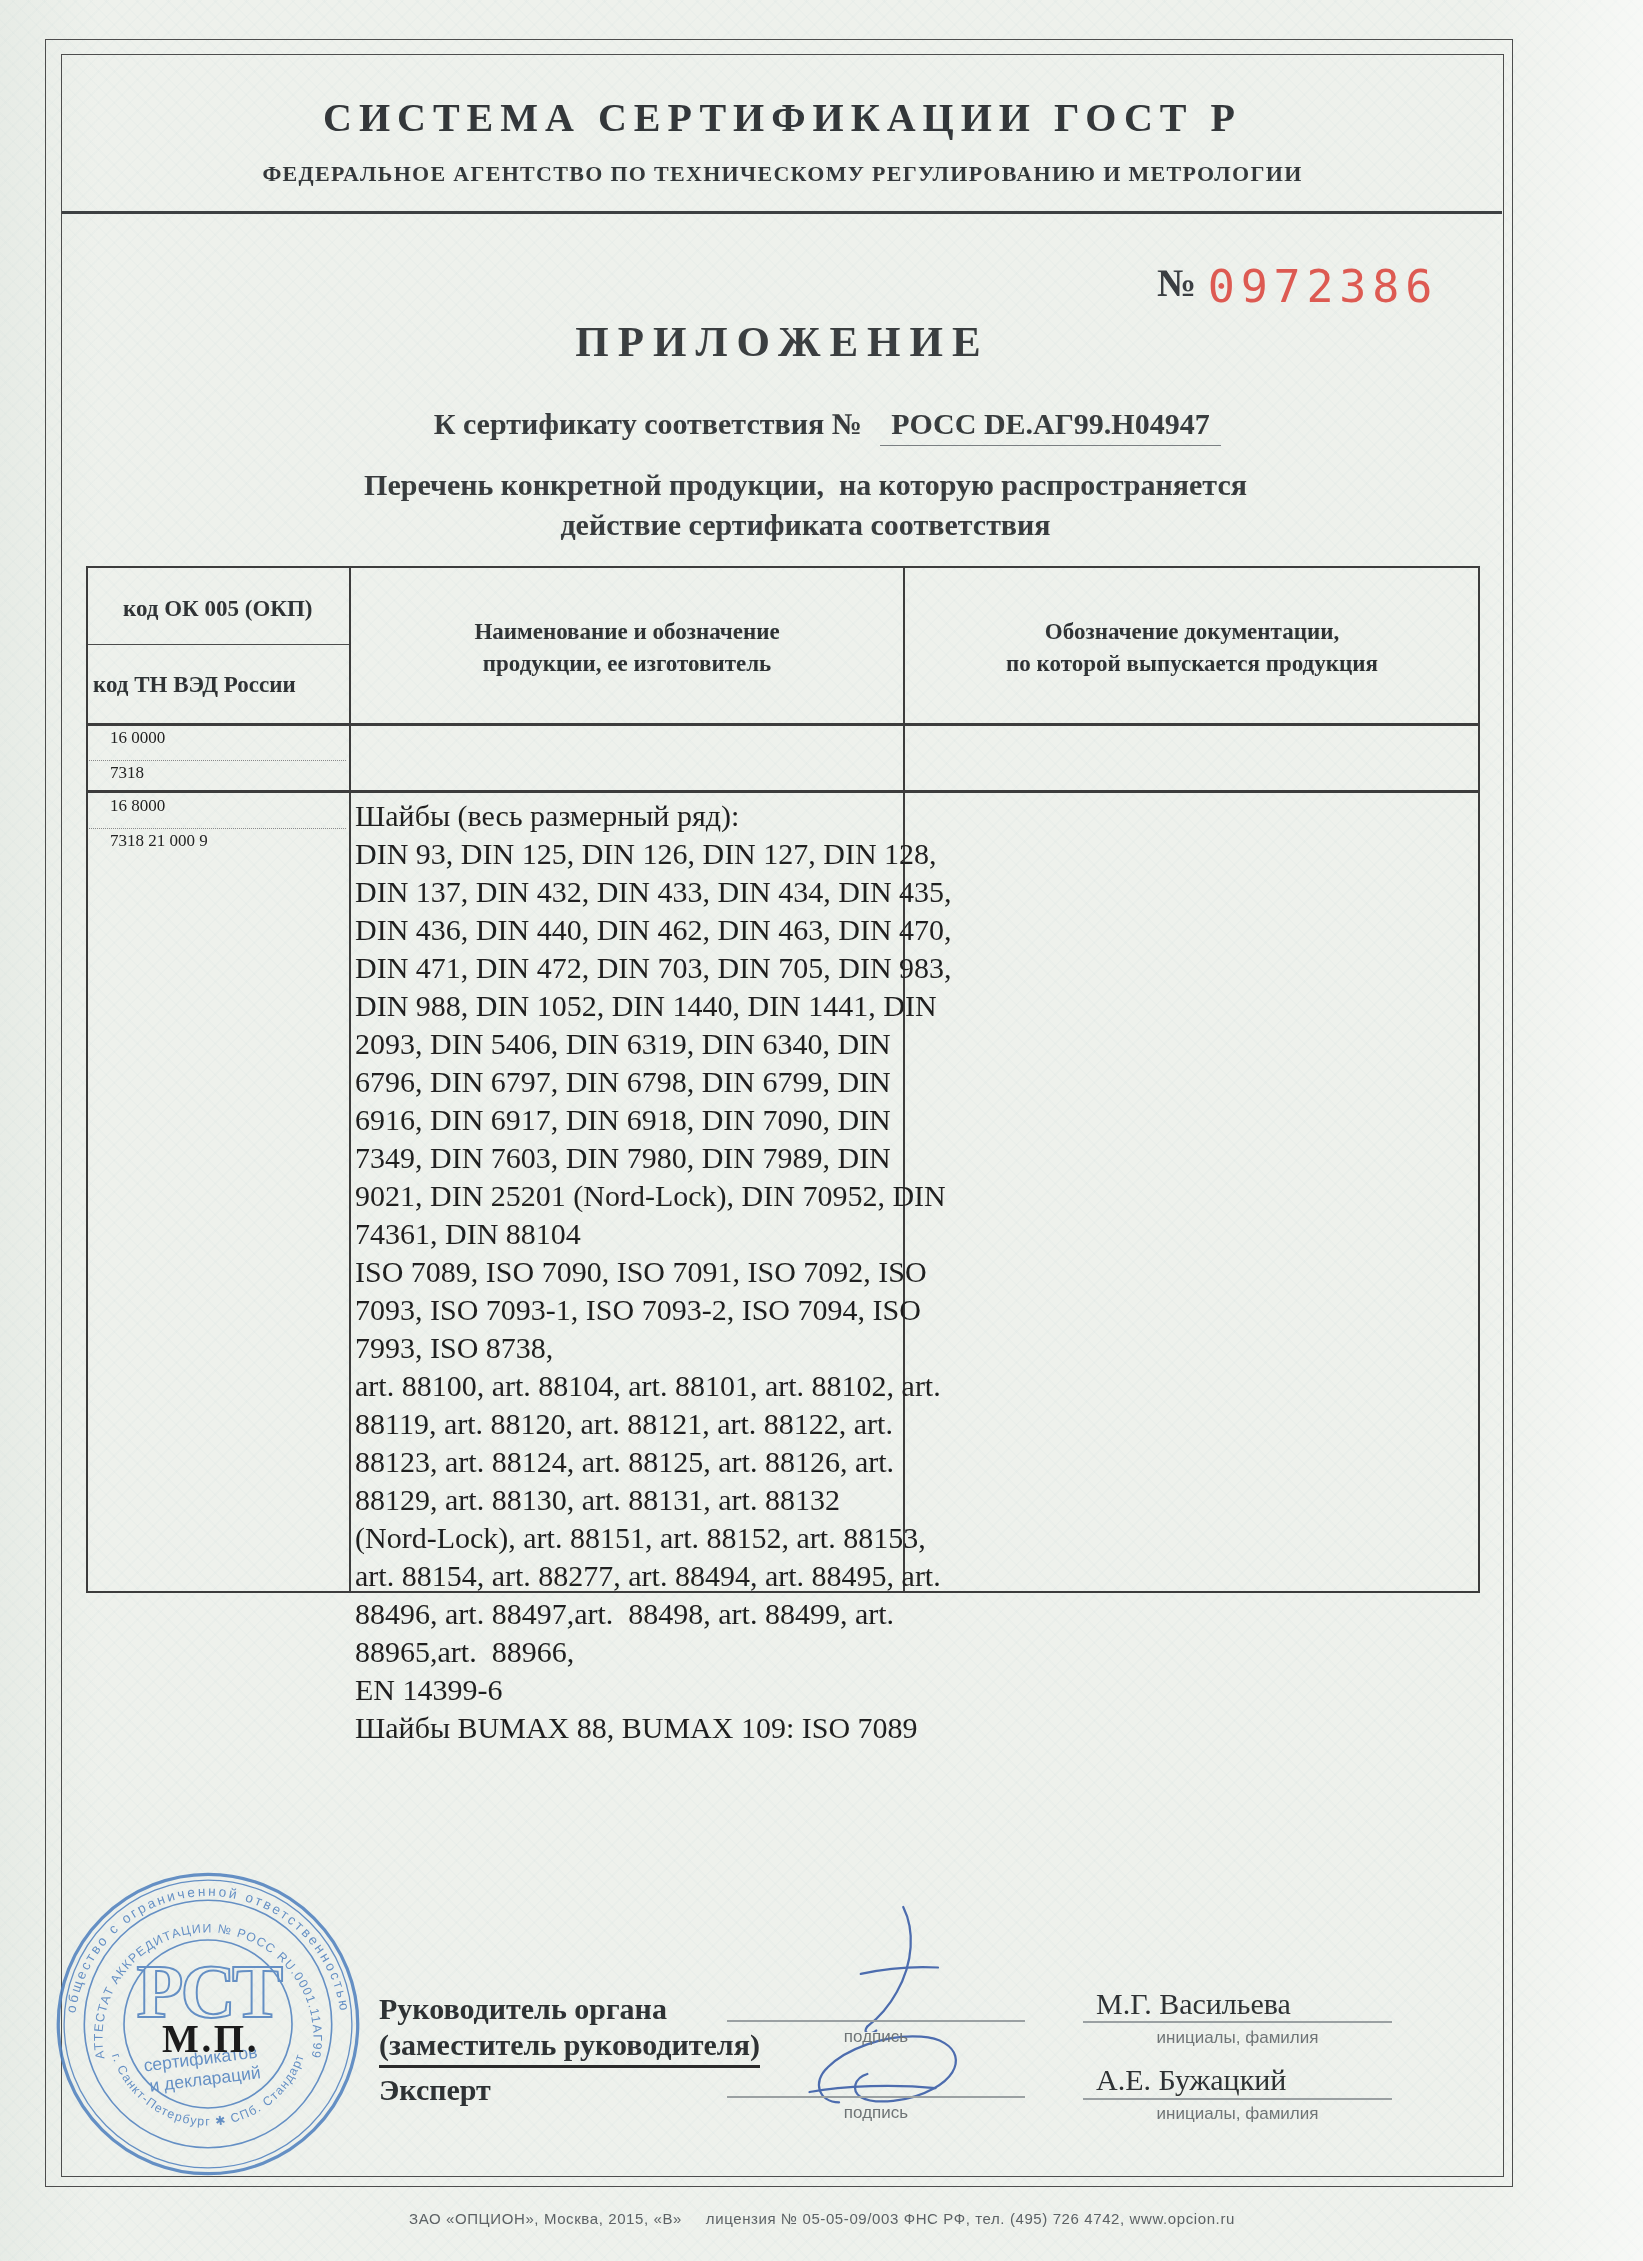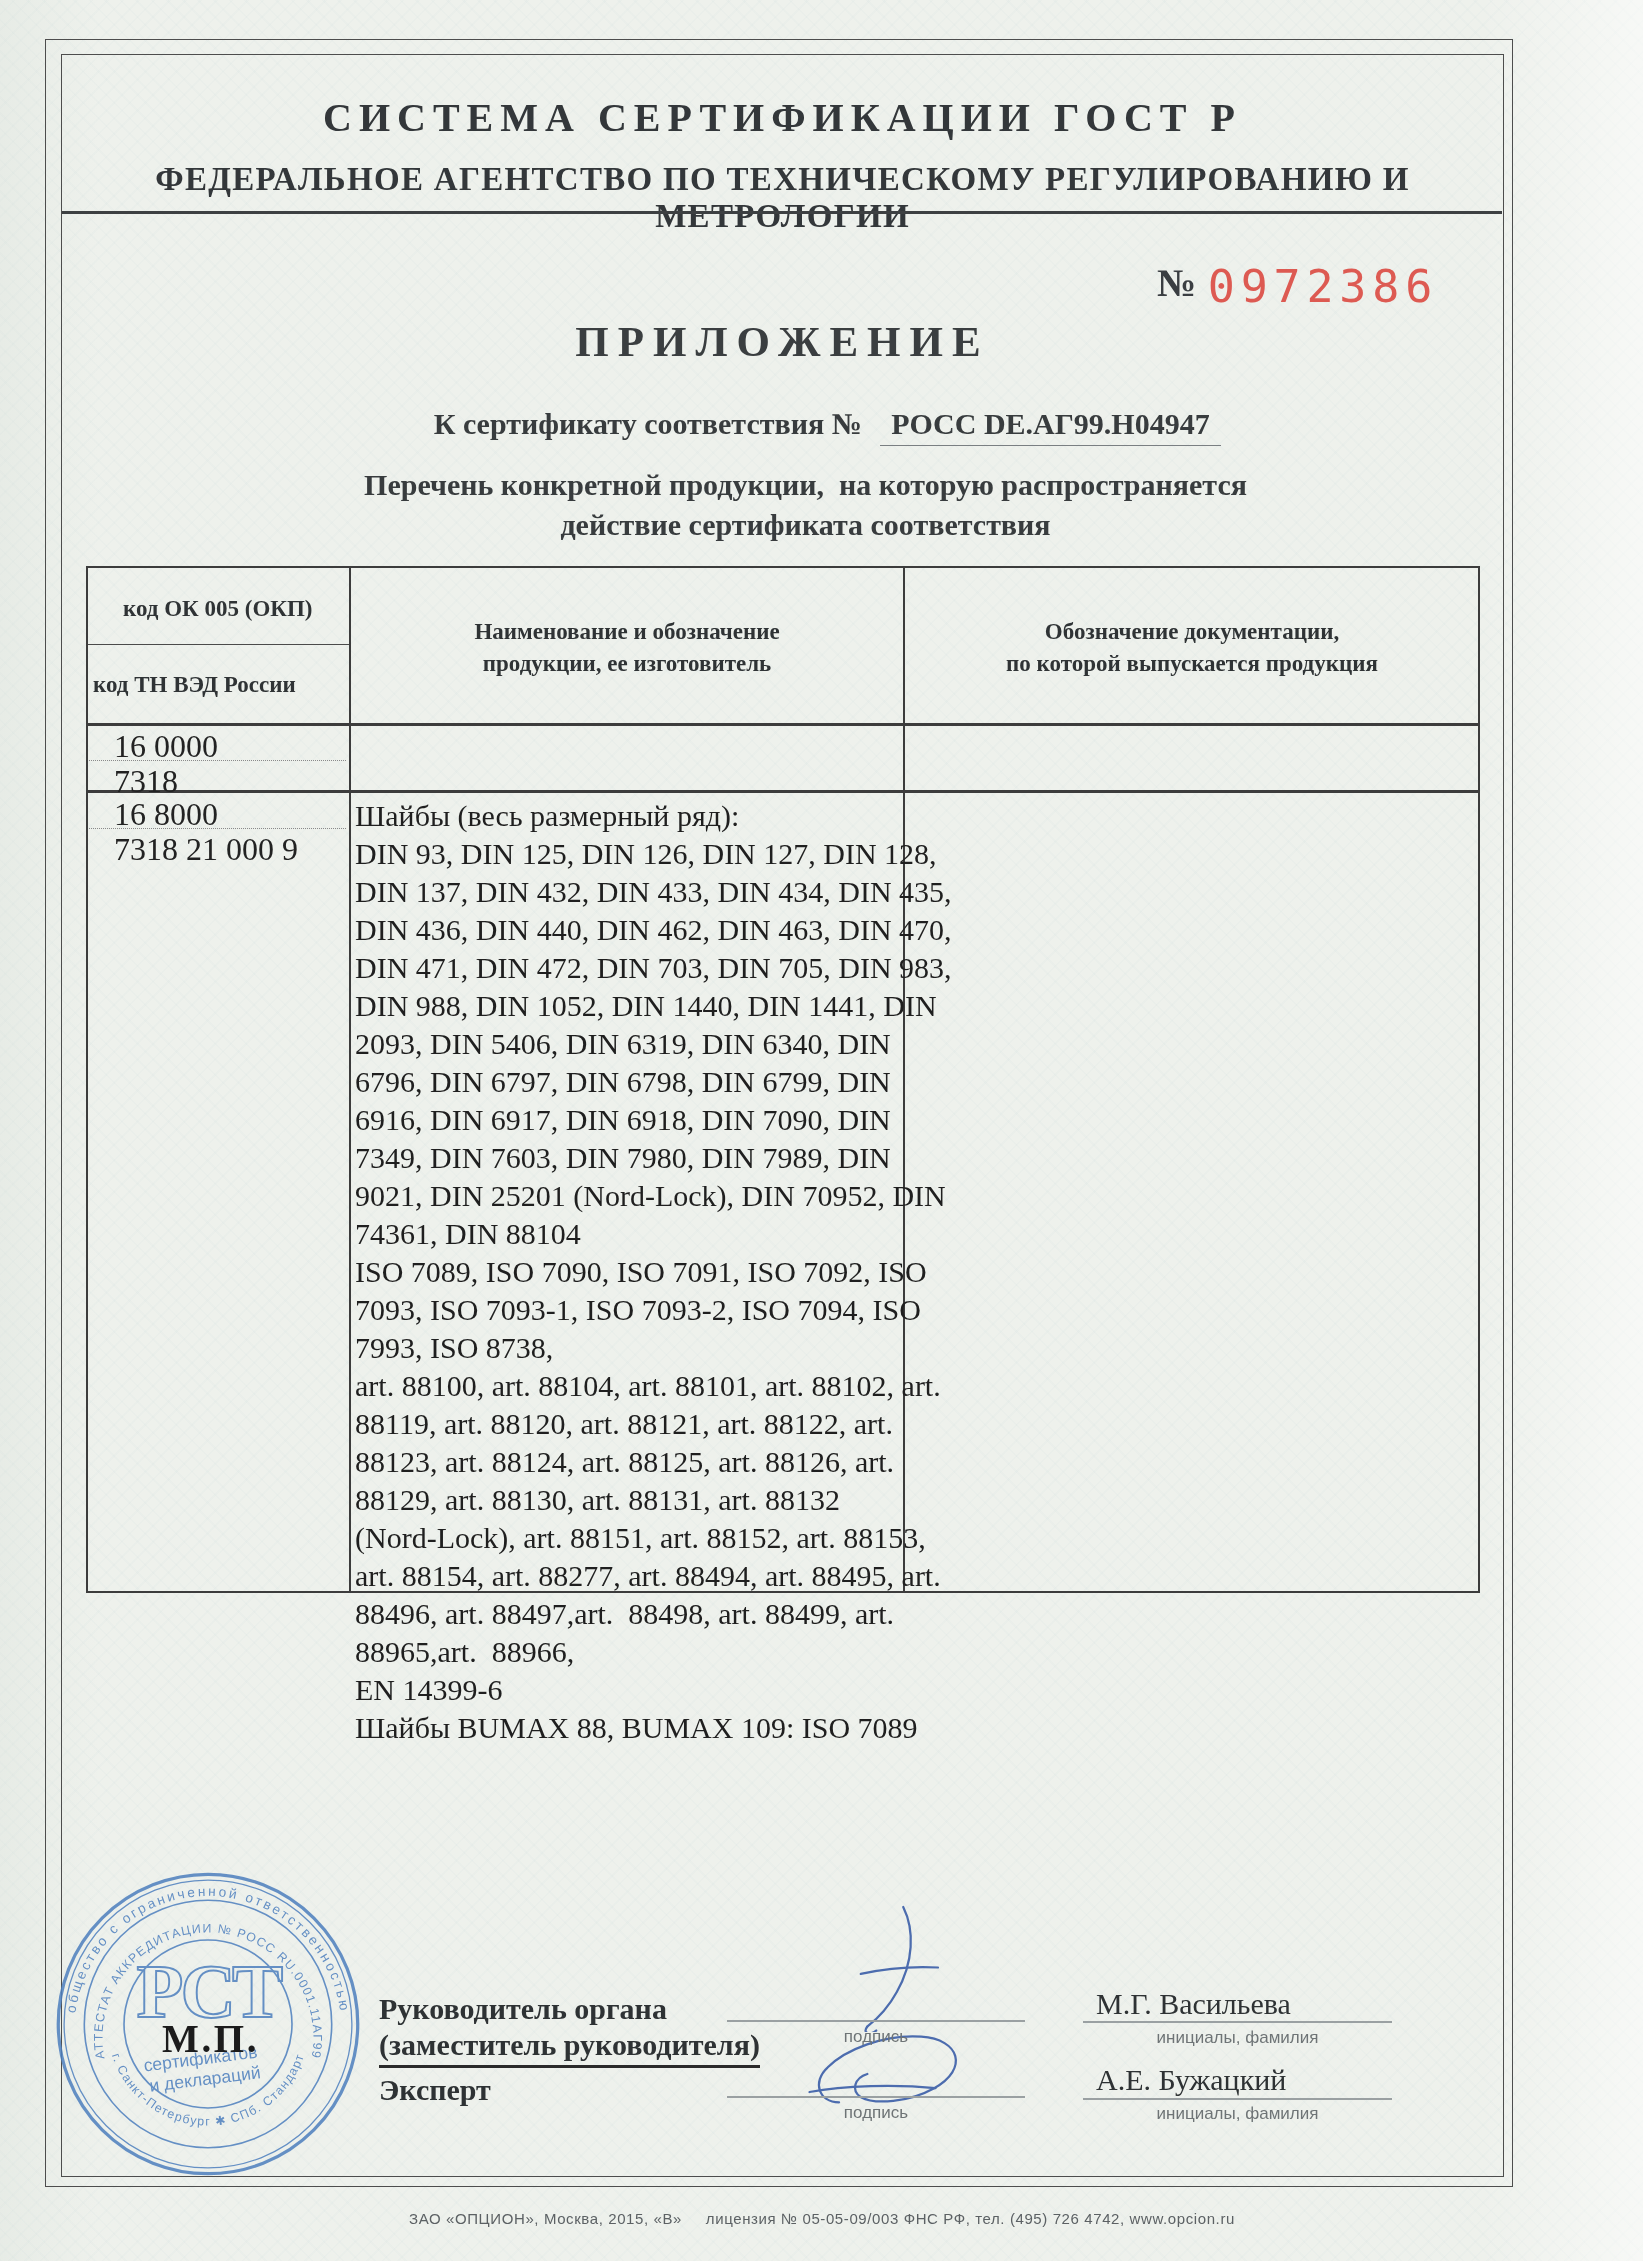--- a/index.html
+++ b/index.html
@@ -11,21 +11,21 @@
       repeating-linear-gradient(45deg, rgba(150,185,195,0.045) 0 1.9px, rgba(0,0,0,0) 1.9px 11px),
       repeating-linear-gradient(-45deg, rgba(150,185,195,0.045) 0 1.9px, rgba(0,0,0,0) 1.9px 11px);
     font-family:"Liberation Serif", serif;color:#2b2b2b;
   }
   .frame-outer{position:absolute;left:45px;top:39px;width:1466px;height:2146px;border:1.9px solid #4d4d4d;}
   .frame-inner{position:absolute;left:61px;top:54px;width:1441px;height:2121px;border:1.3px solid #4d4d4d;}
 
   .hdr1{position:absolute;left:61px;top:94px;width:1443px;text-align:center;
         font-size:40px;font-weight:bold;letter-spacing:7px;color:#33373a;}
   .hdr2{position:absolute;left:64px;top:161px;width:1437px;text-align:center;
-        font-size:33px;font-weight:bold;letter-spacing:1.3px;color:#33373a;}
+        font-size:22px;font-weight:bold;letter-spacing:1.3px;color:#33373a;}
   .hdr-rule{position:absolute;left:62px;top:211px;width:1440px;height:3.2px;background:#3d4042;}
 
   .doc-number{position:absolute;left:1157px;top:260px;white-space:nowrap;}
   .doc-number .nsign{font-size:39px;font-weight:bold;color:#3a3e42;vertical-align:top;}
   .doc-number .nval{font-size:45px;color:#dd5a52;letter-spacing:5.8px;font-family:"DejaVu Sans Mono", monospace;vertical-align:top;margin-left:9px;}
 
   .title{position:absolute;left:61px;top:317px;width:1443px;text-align:center;
          font-size:43px;font-weight:bold;letter-spacing:9px;color:#3a3e40;}
 
   .cert-line{position:absolute;left:106px;top:407px;width:1443px;text-align:center;
@@ -40,21 +40,21 @@
   .tbl .vline{position:absolute;top:0;bottom:0;width:1.9px;background:#3c3c3c;}
   .tbl .v1{left:261px;} .tbl .v2{left:815px;}
   .tbl .hline{position:absolute;left:0;right:0;height:3.2px;background:#3c3c3c;}
   .tbl .h1{top:155px;} .tbl .h2{top:222px;}
   .tbl .col1-div{position:absolute;left:0;top:76px;width:261px;height:1.3px;background:#4a4a4a;}
   .th{position:absolute;font-size:23px;font-weight:bold;color:#2f3335;line-height:32px;}
   .th-c1t{left:8px;top:24.5px;width:309px;padding-left:27px;box-sizing:border-box;}
   .th-c1b{left:0;top:101px;width:261px;padding-left:5px;box-sizing:border-box;}
   .th-c2{left:263px;top:48px;width:552px;text-align:center;white-space:pre-line;}
   .th-c3{left:817px;top:48px;width:574px;text-align:center;white-space:pre-line;}
-  .cell-num{position:absolute;font-size:32px;color:#222;padding-left:15px;margin-left:11px;}
+  .cell-num{position:absolute;font-size:17px;color:#222;padding-left:22px;}
   .dotted{position:absolute;border-top:1.9px dotted #8a8a8a;width:257px;left:1.3px;}
   .r1-okp{top:160px;} .r1-dot{top:192px;} .r1-tnved{top:195px;}
   .r2-okp{top:228px;} .r2-dot{top:260px;} .r2-tnved{top:263px;}
   .product-text{position:absolute;left:267px;top:229px;width:545px;
                 font-size:30px;line-height:38px;color:#1f1f1f;white-space:pre;}
 
   
   .stamp{position:absolute;left:55px;top:1871px;width:306px;height:306px;opacity:.85;}
   .mp-mark{position:absolute;left:162px;top:2016px;font-size:39px;font-weight:bold;color:#1c1c1c;letter-spacing:2.6px;z-index:5;}
 

